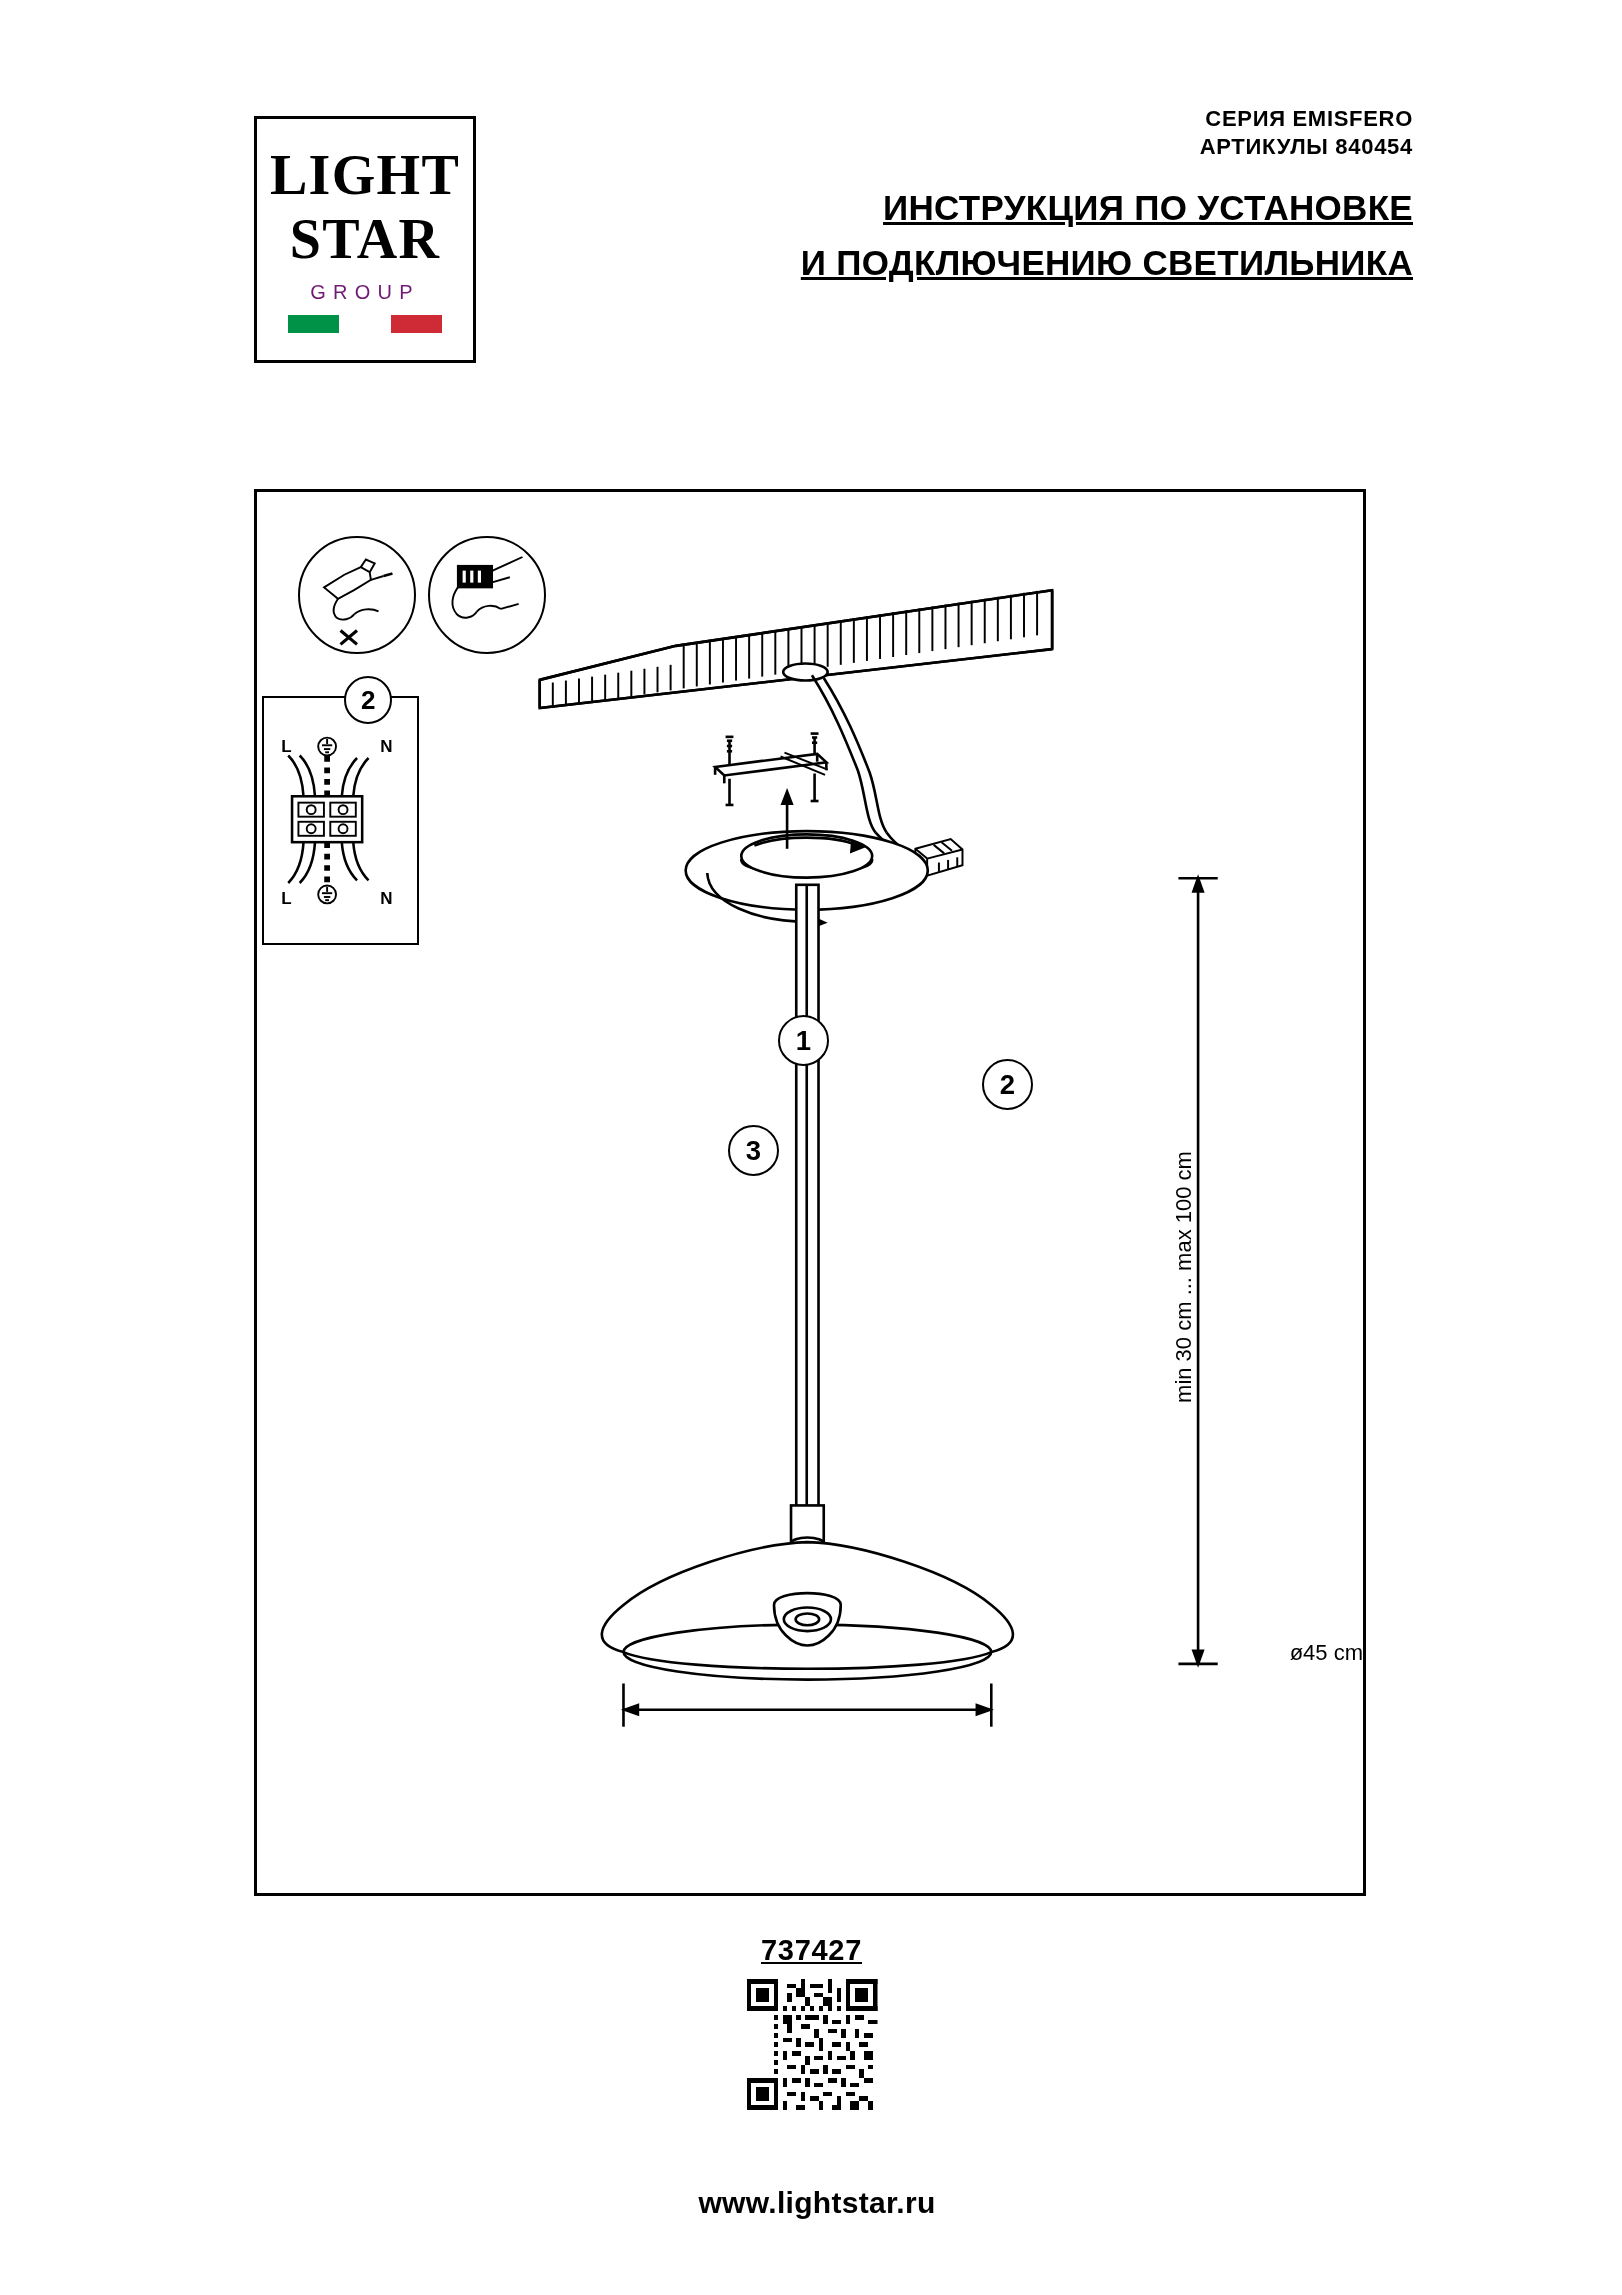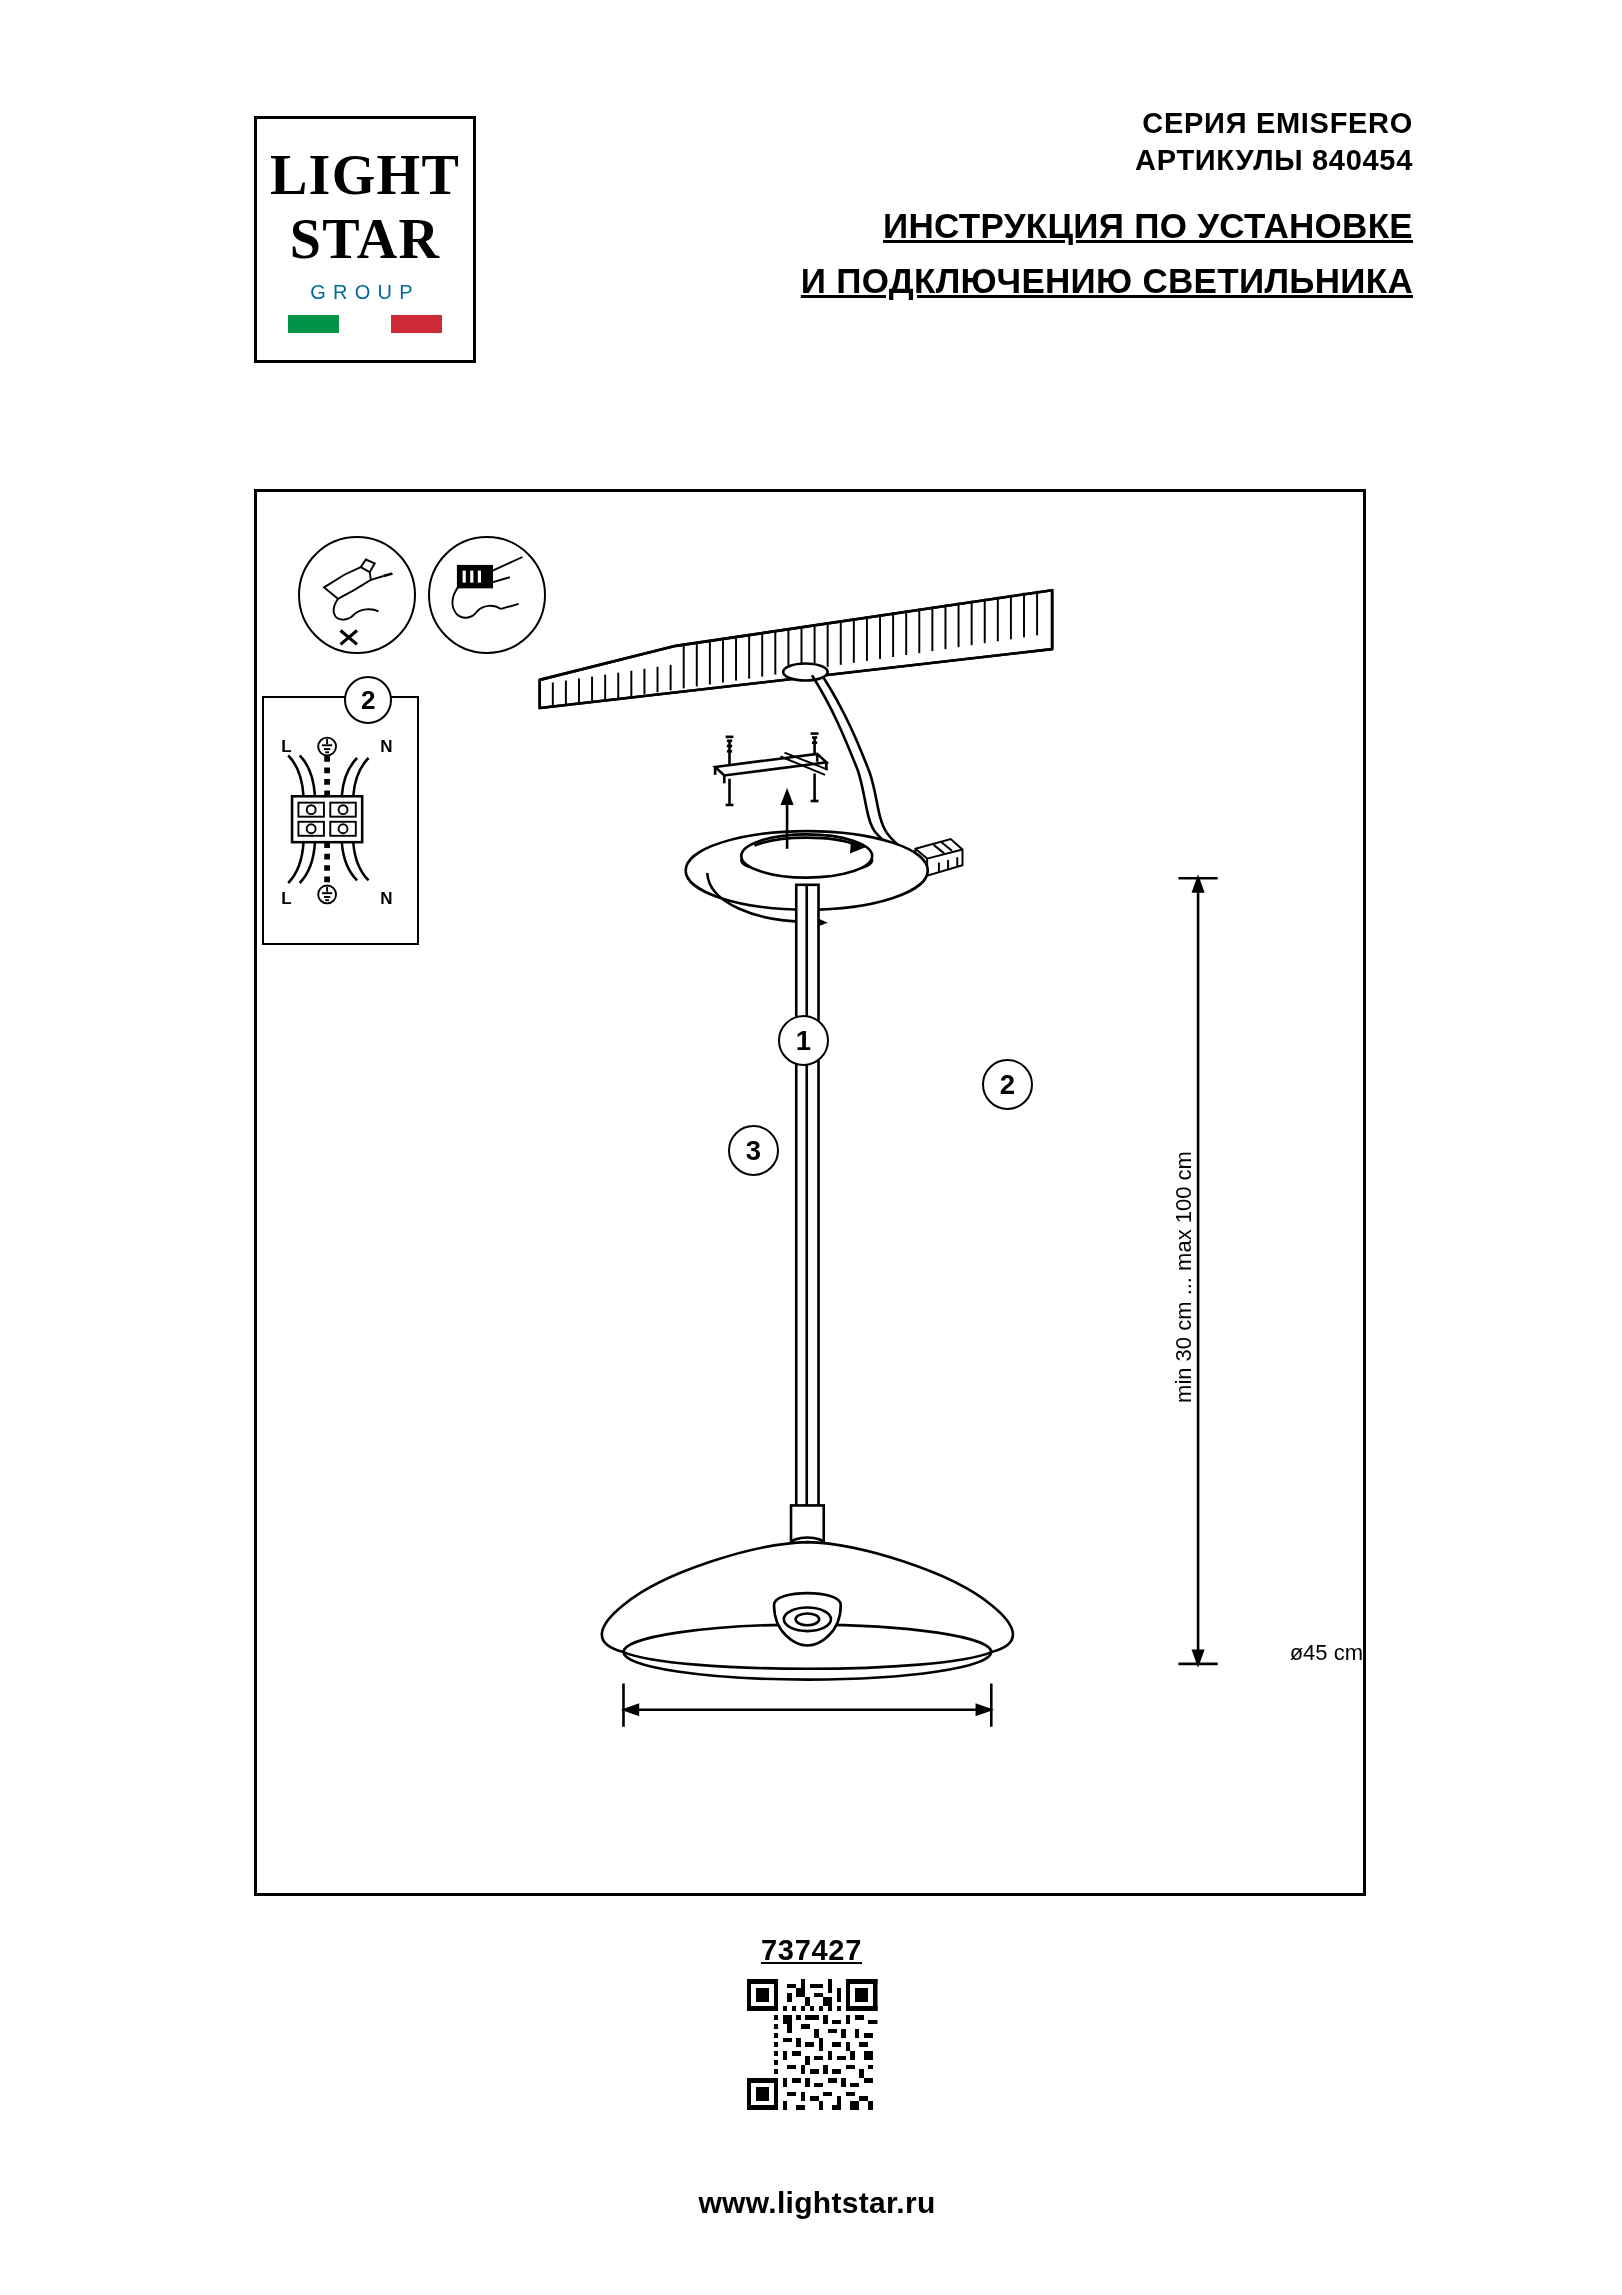--- a/index.html
+++ b/index.html
@@ -56,42 +56,42 @@
   }
   .logo-group {
     position: absolute;
     left: 0; right: 0;
     top: 162px;
     font-family: "Liberation Sans", sans-serif;
     font-size: 20px;
     letter-spacing: 7.2px;
     text-align: center;
     font-weight: normal;
-    color: #0369a1;
+    color: #701a75;
   }
   .flag {
     position: absolute;
     left: 50%;
     transform: translateX(-50%);
     top: 196px;
     width: 154px;
     height: 17.7px;
     display: flex;
   }
   .flag div { flex: 1 1 33.33%; height: 100%; }
 
   .header-text {
     position: absolute;
     left: 497px;
     top: 105px;
     width: 916px;
     text-align: right;
   }
   .hdr-line1, .hdr-line2 {
-    font-size: 29px;
+    font-size: 22px;
     font-weight: bold;
     letter-spacing: 0.7px;
     line-height: 1.28;
   }
   .hdr-title {
     margin-top: 23.6px;
     font-size: 35px;
     font-weight: bold;
     line-height: 1.3;
     letter-spacing: 0.3px;

